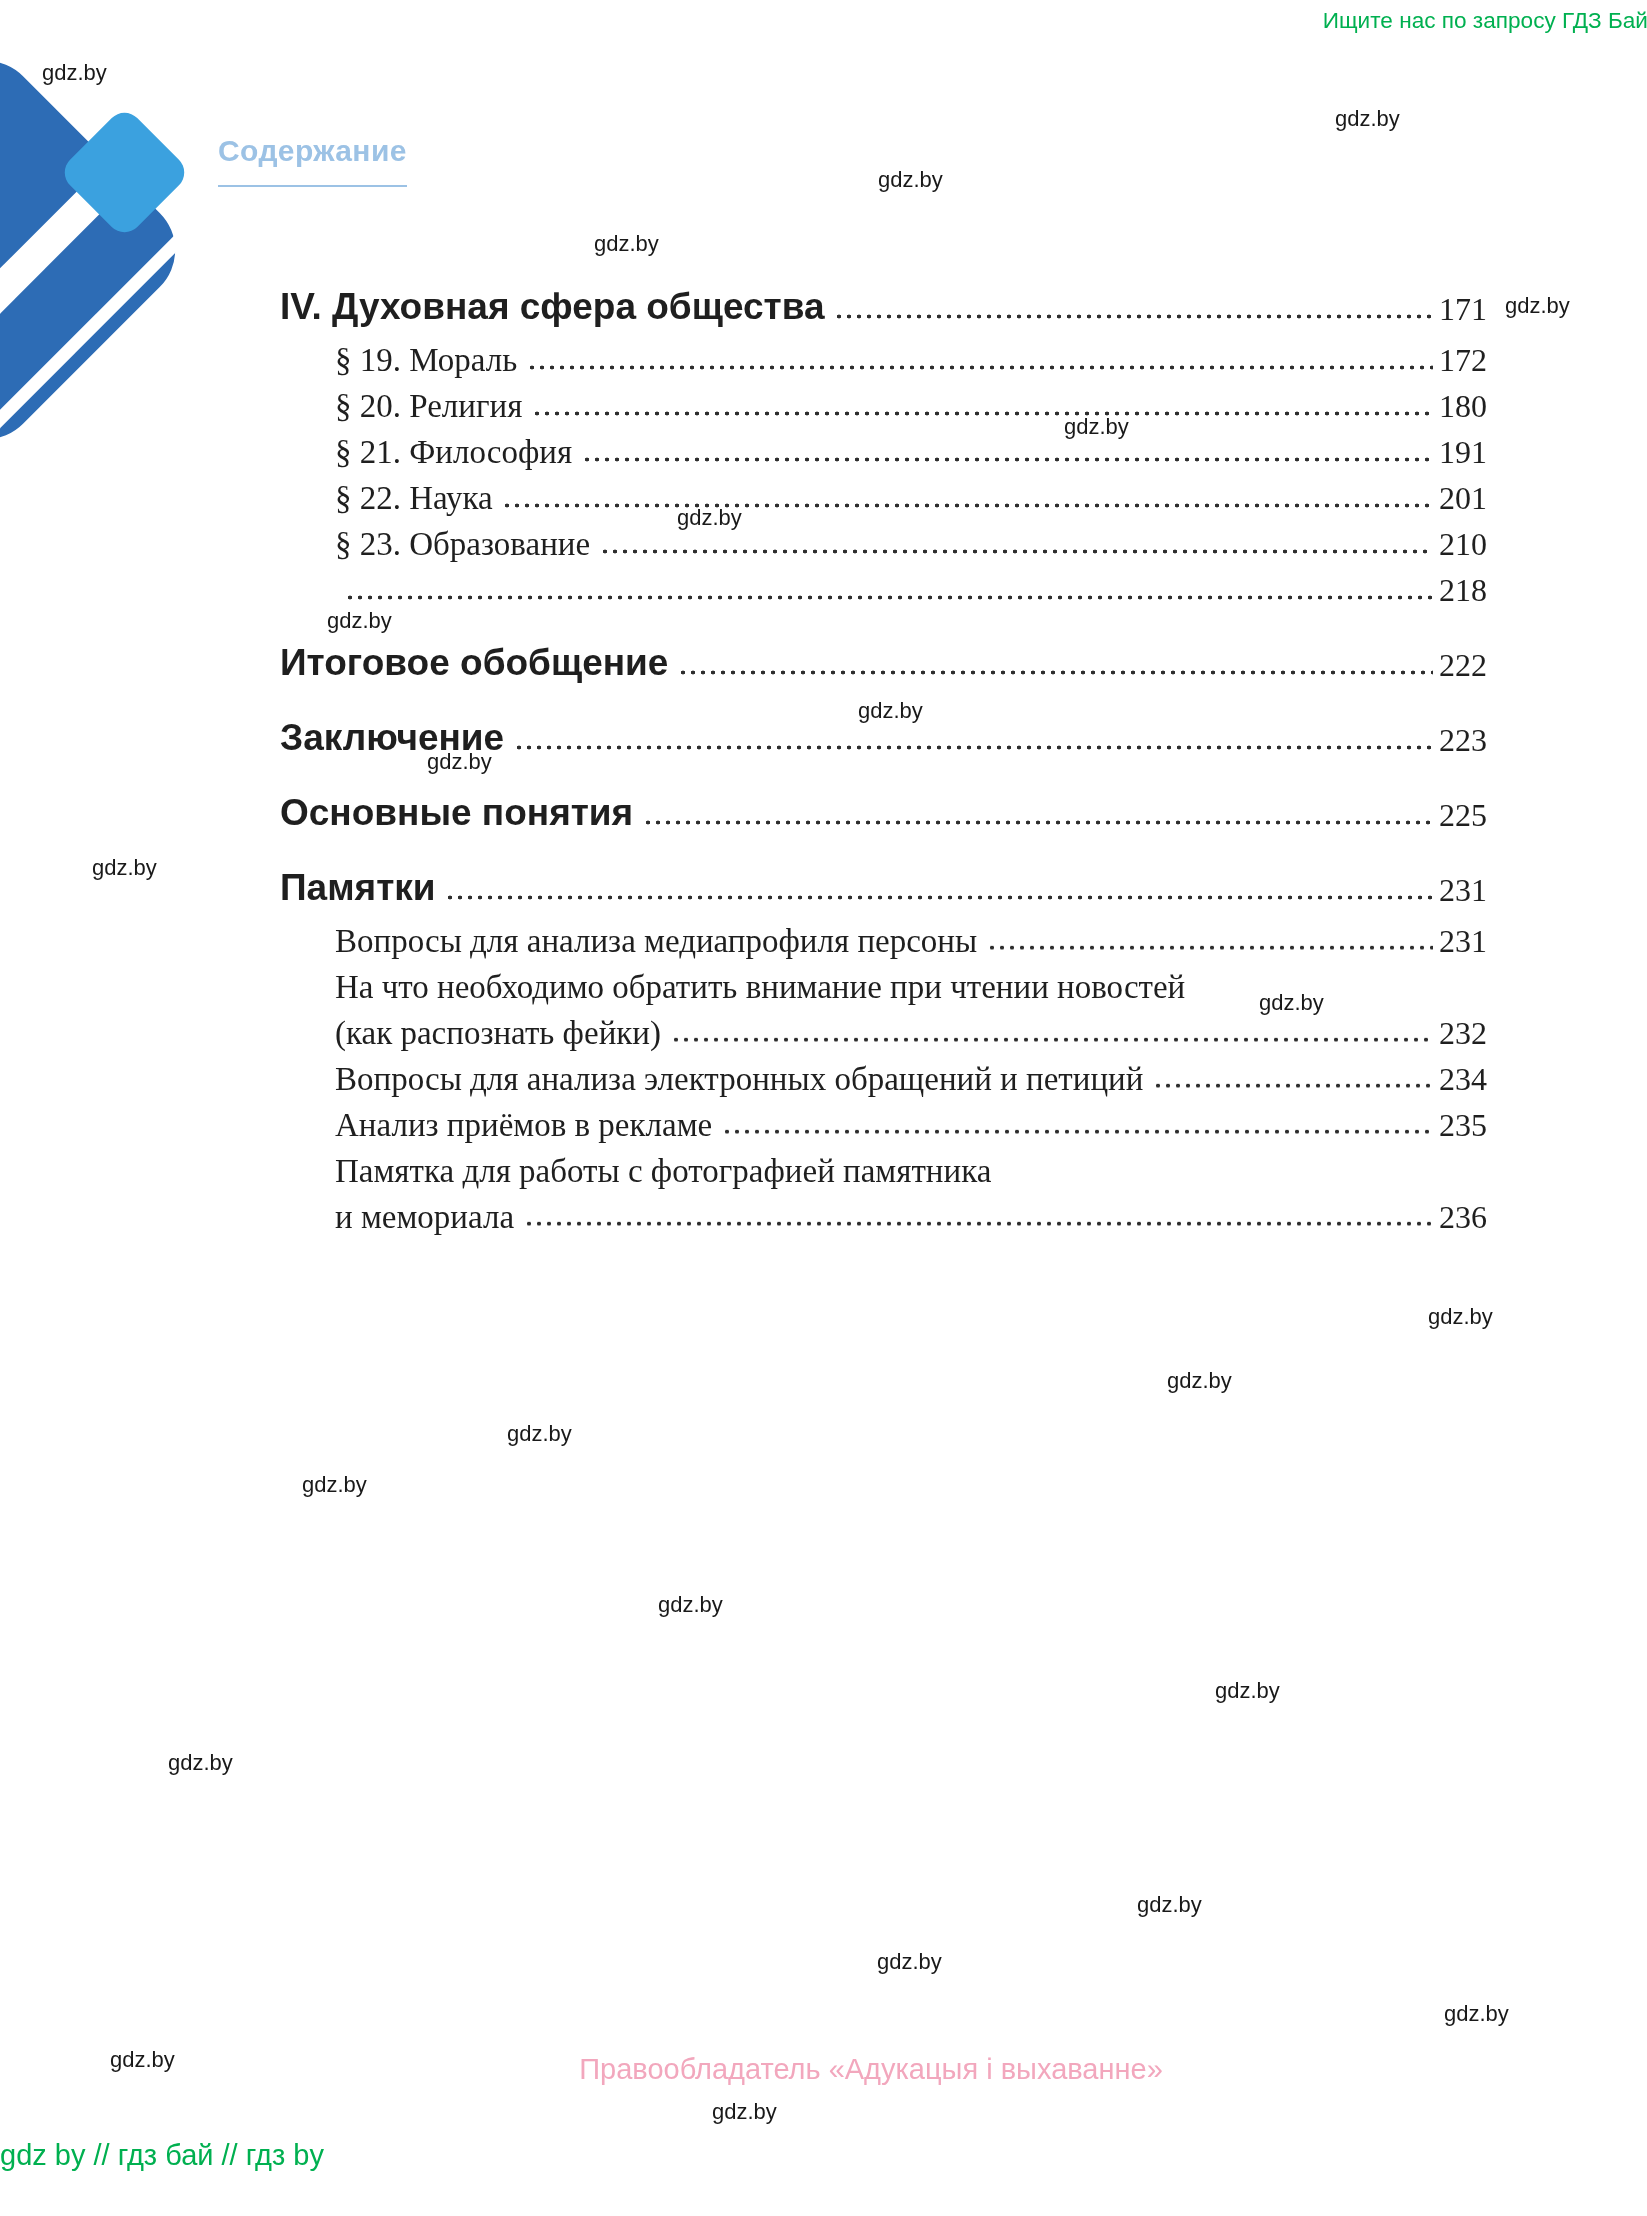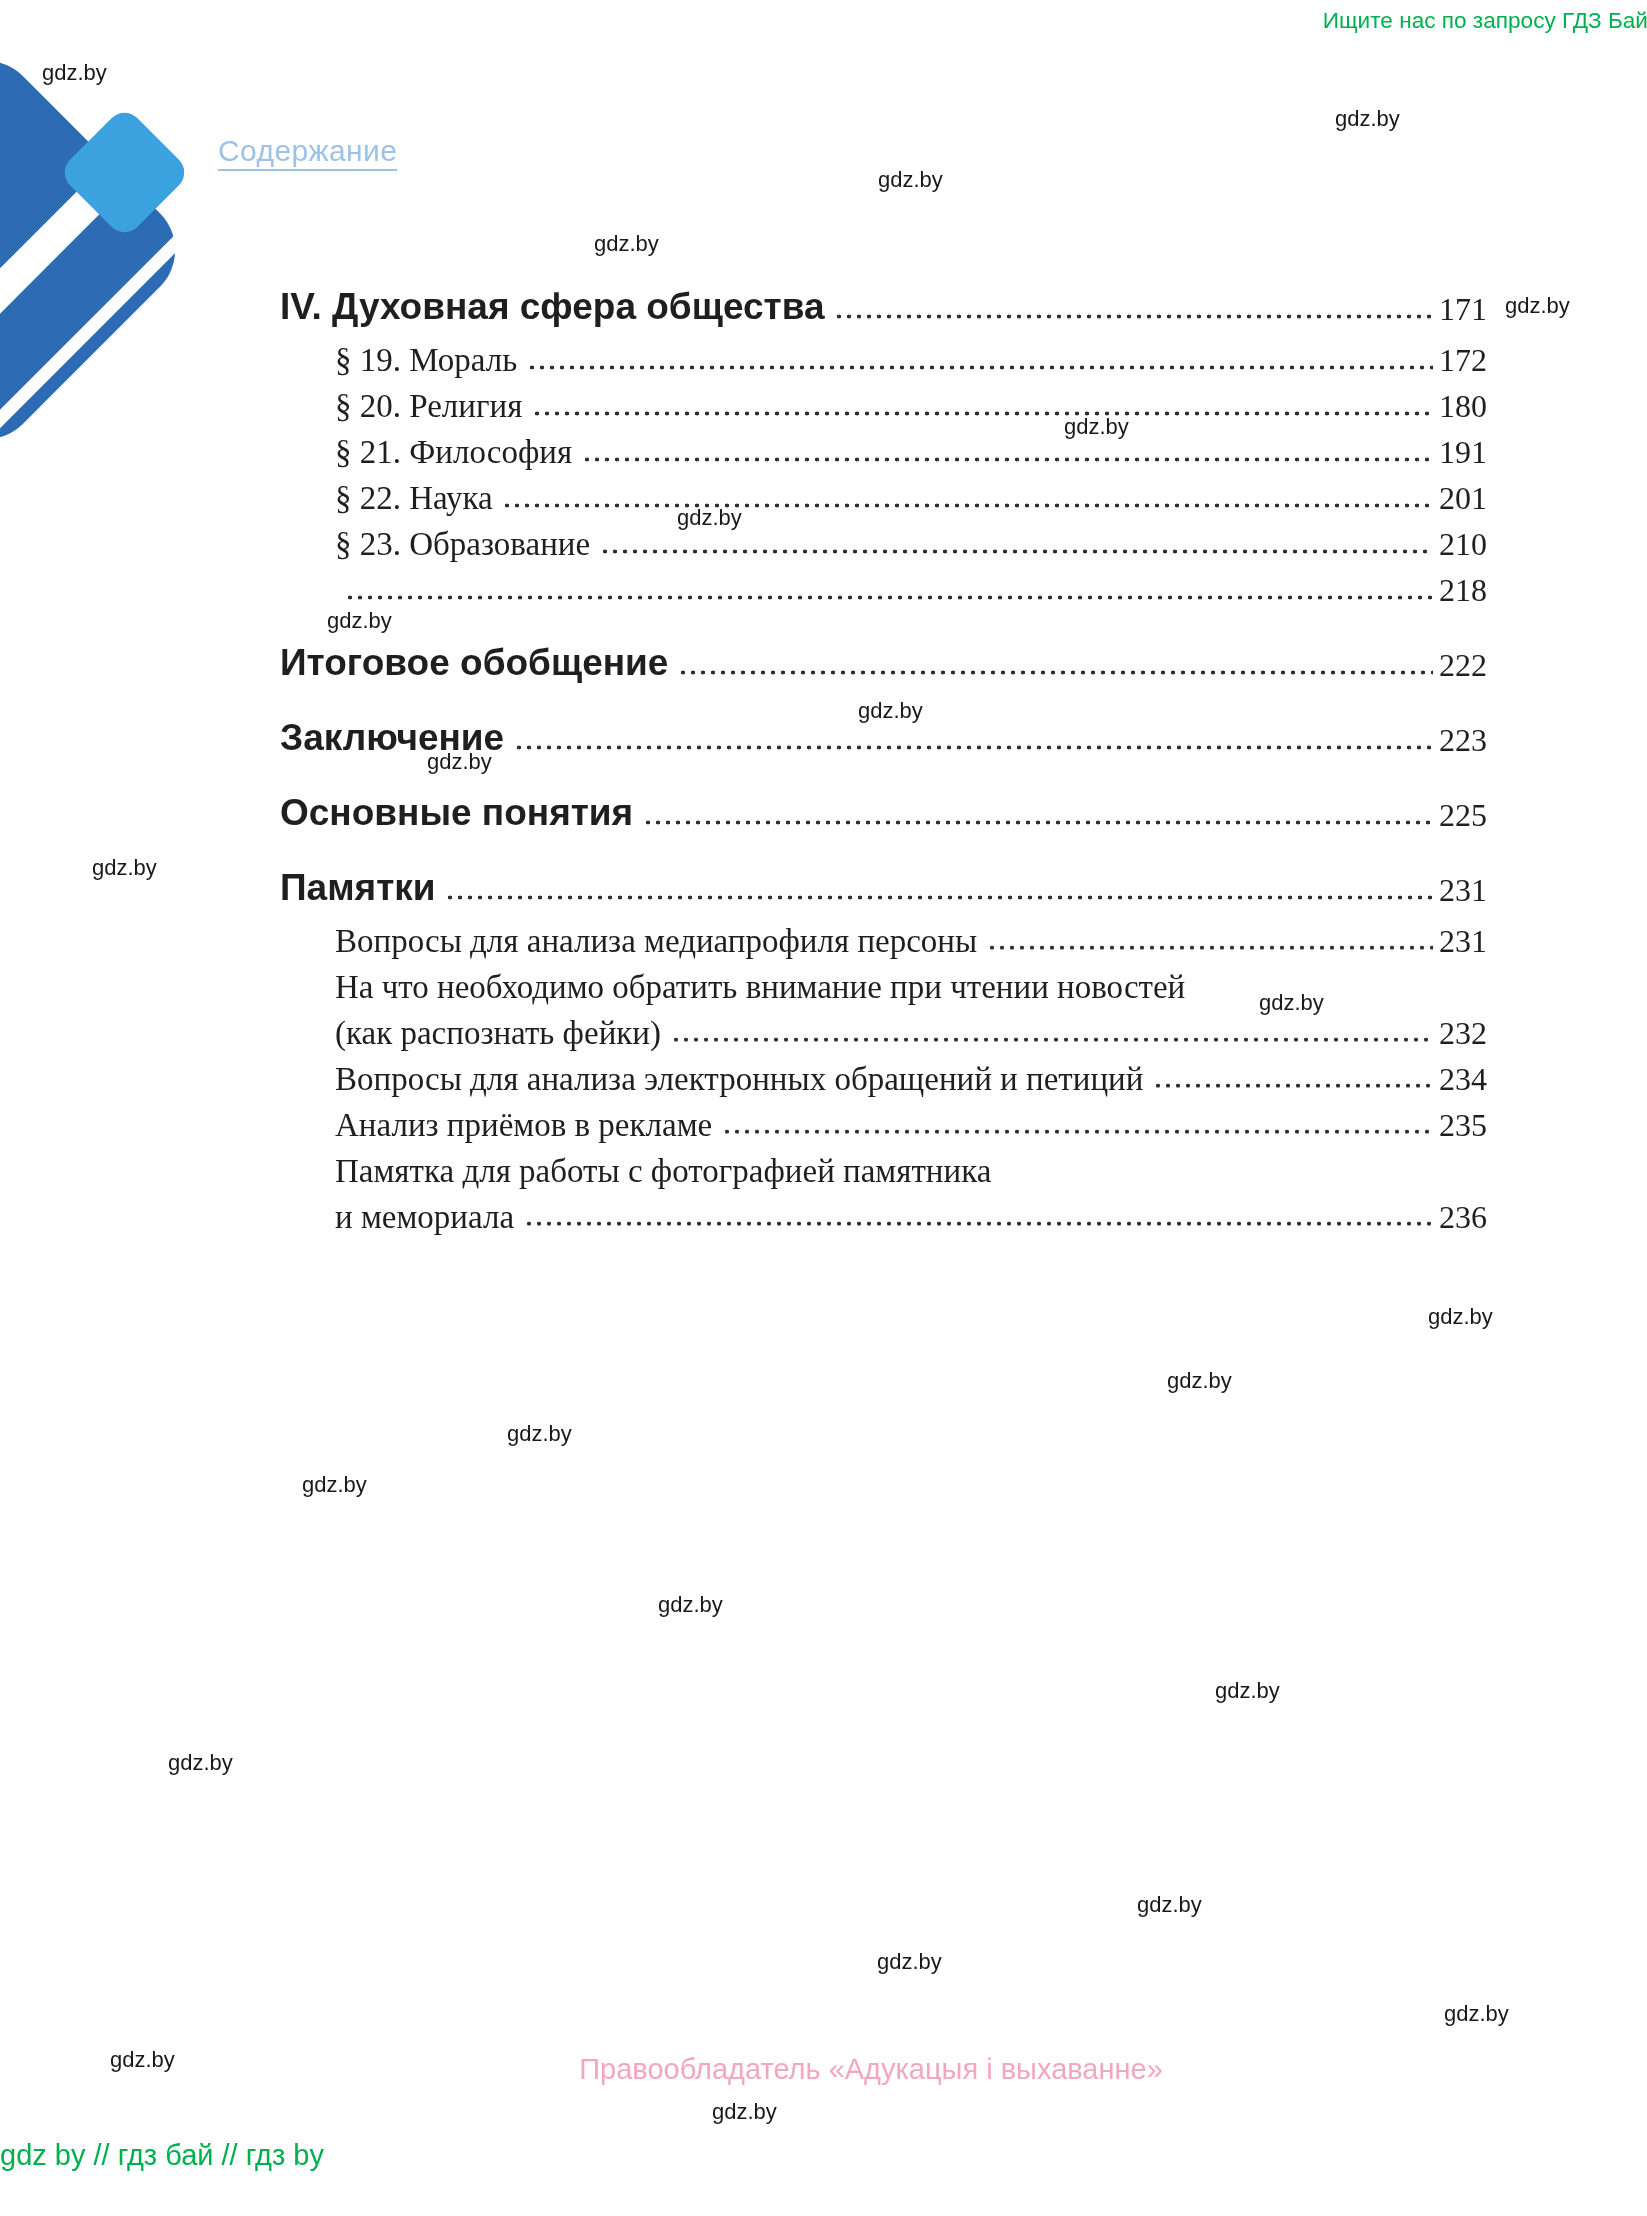--- a/index.html
+++ b/index.html
@@ -56,25 +56,25 @@
     background:var(--art-light, #3ba1df);
     border-radius:18px;
     transform:rotate(45deg);
   }
 
   
   .heading{
     position:absolute;
     left:218px; top:134px;
     font-size:30px;
-    font-weight:400;
+    font-weight:700;
     letter-spacing:0.4px;
     color:var(--heading-blue, #9cc2e5);
     border-bottom:2.4px solid var(--heading-blue, #9cc2e5);
-    padding-bottom:1px;
+    padding-bottom:17px;
     z-index:2;
   }
 
   
   .toc{
     position:absolute;
     left:258px; top:282px;
     width:1233px;
     z-index:1;
     margin-left:22px;

